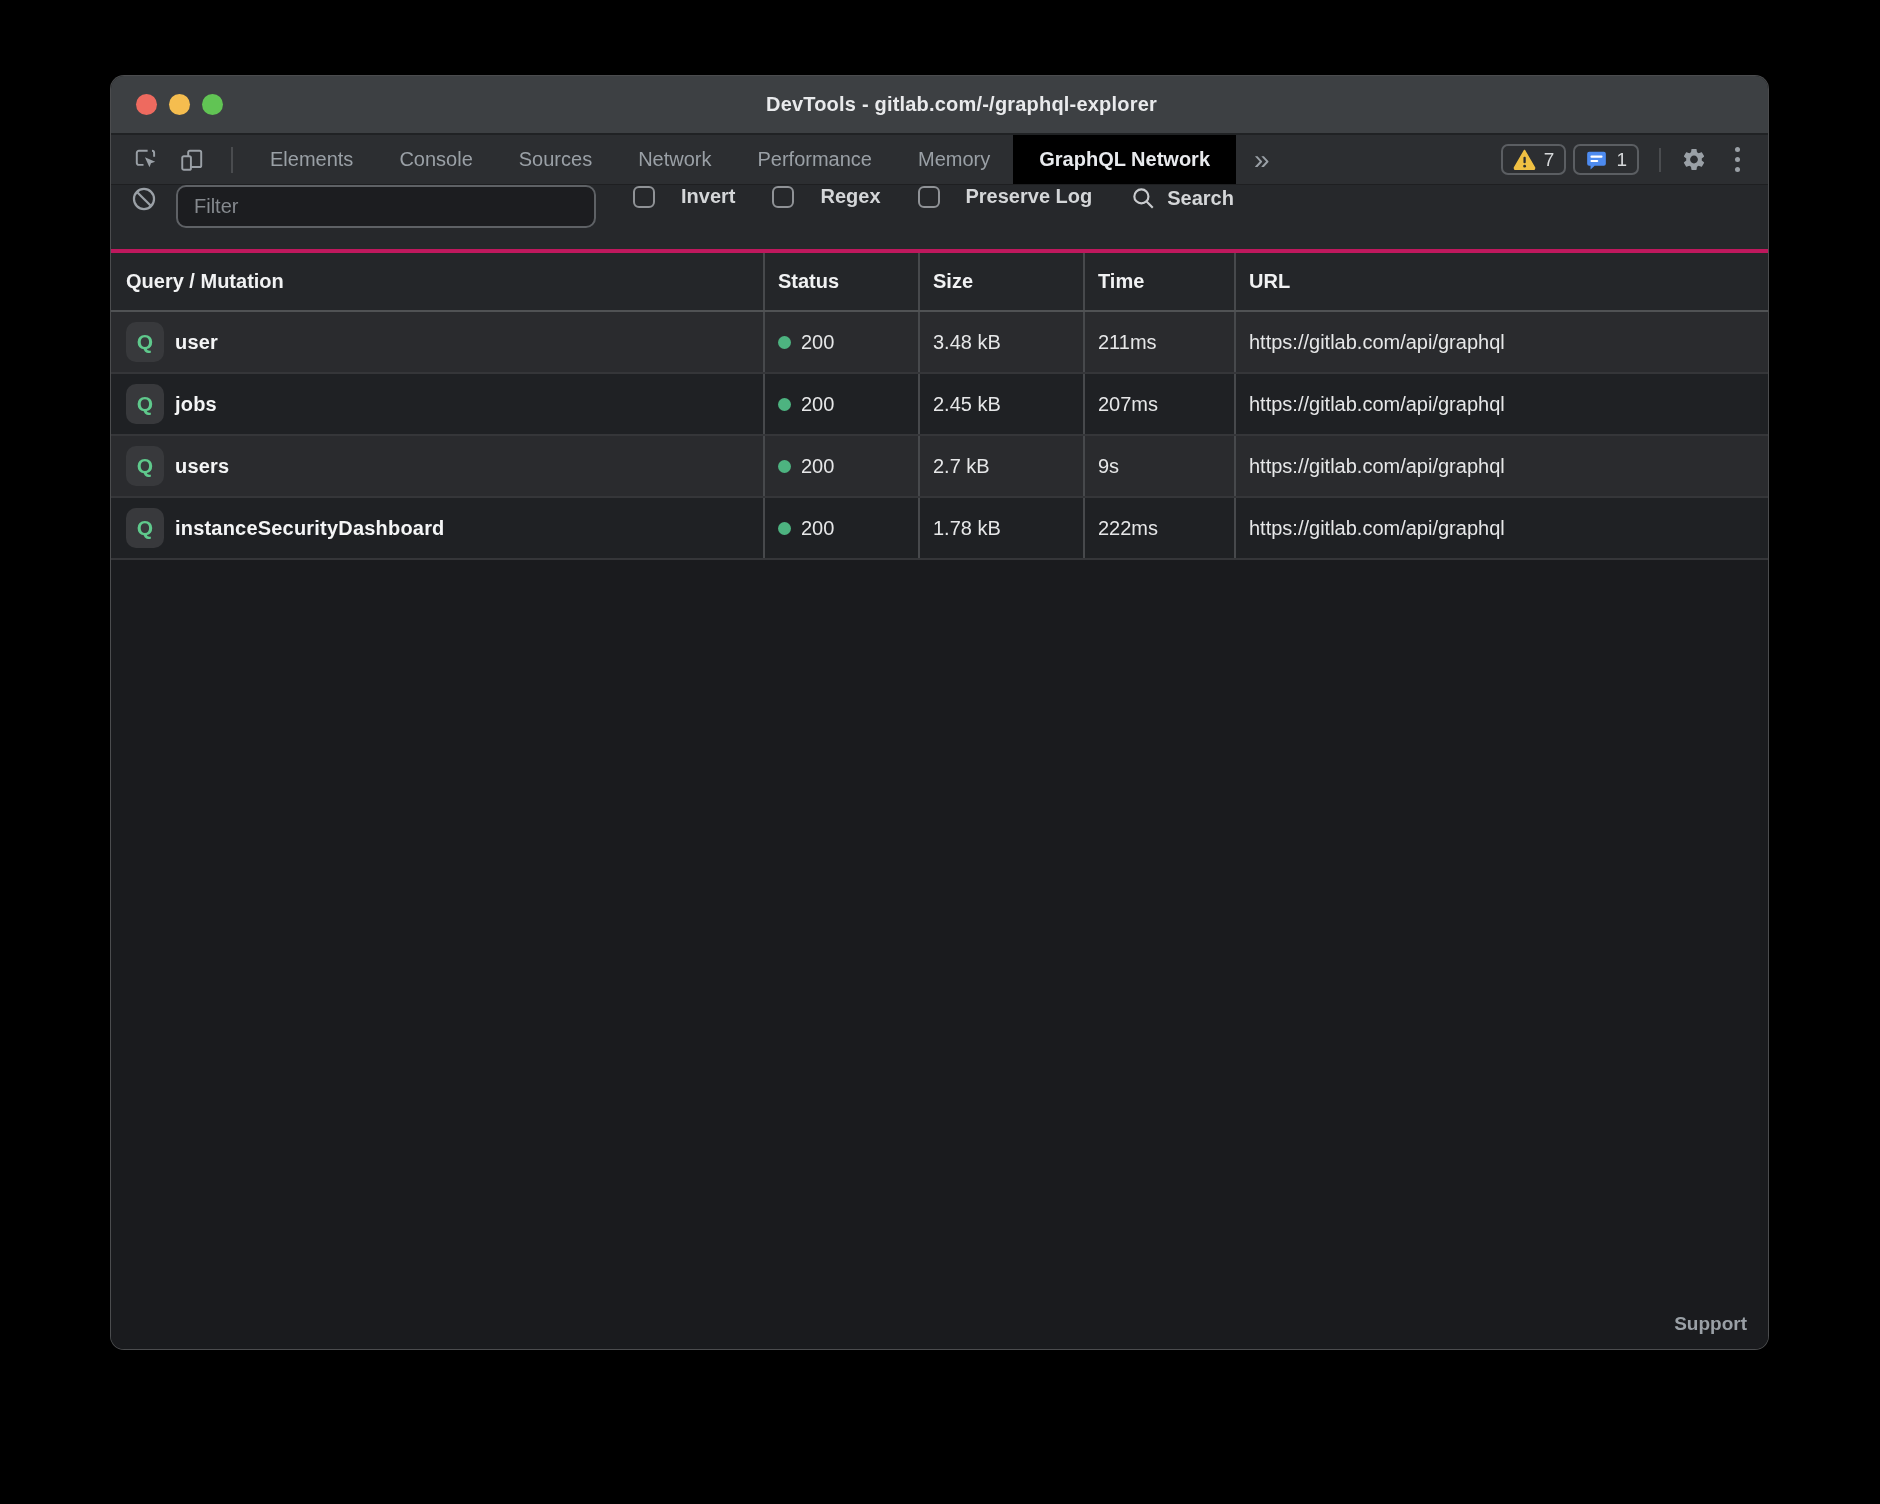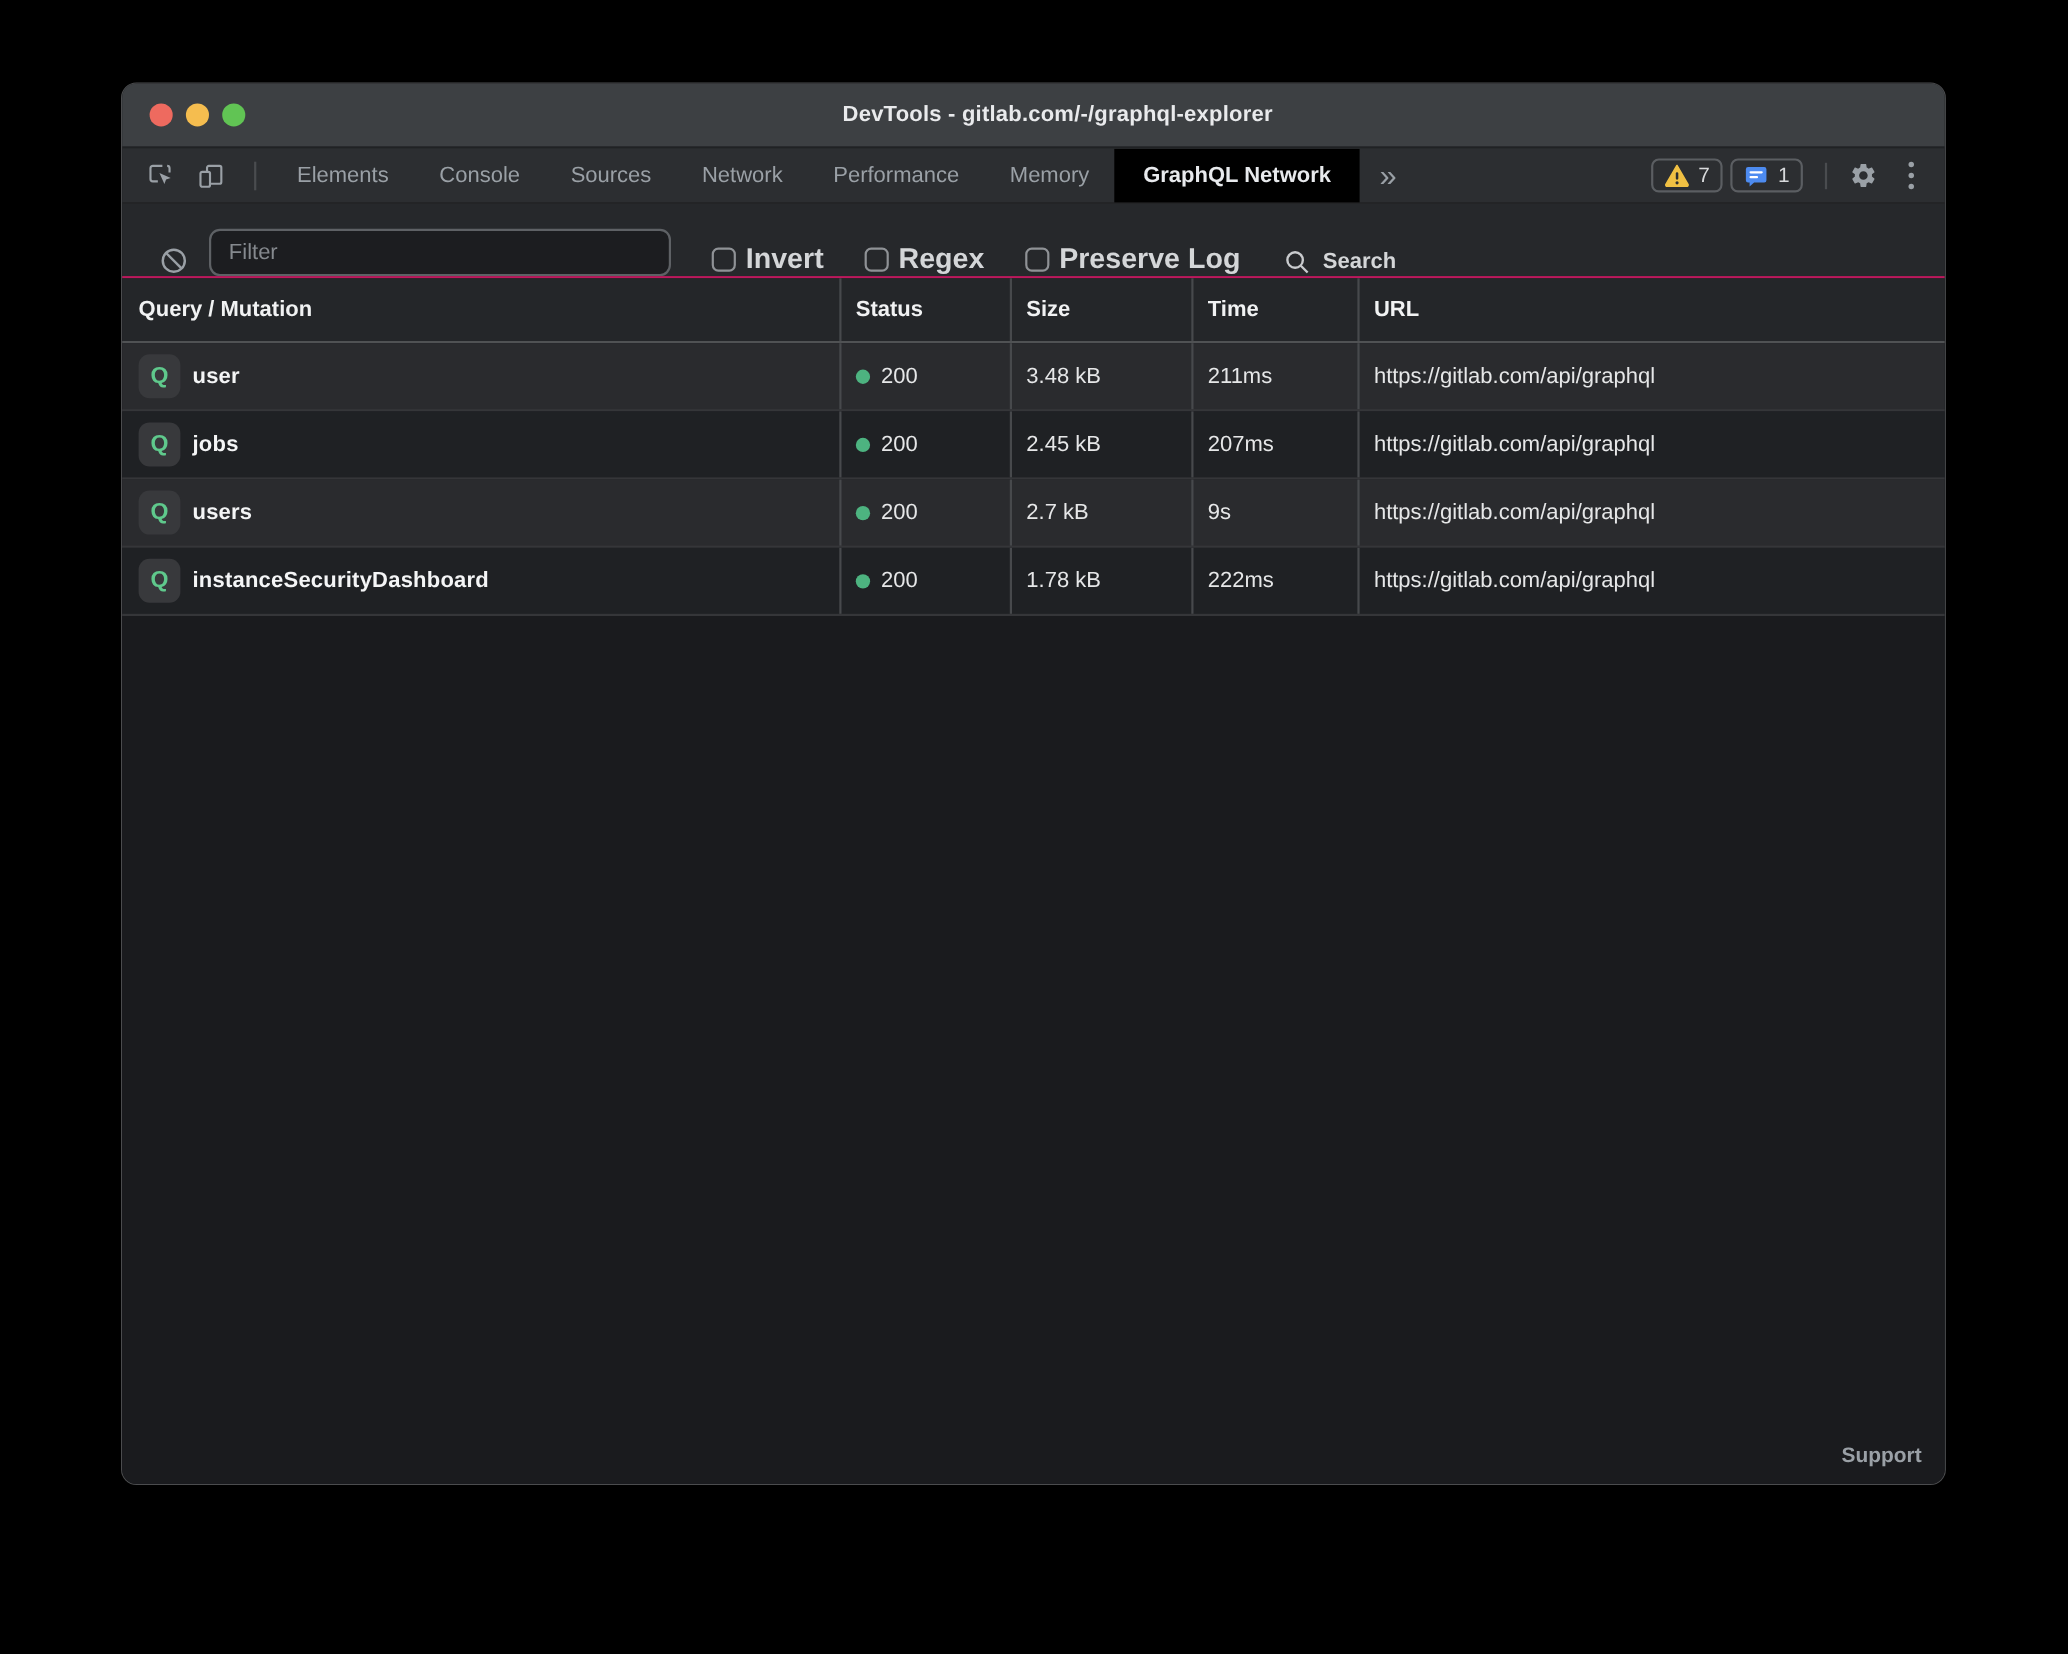--- a/index.html
+++ b/index.html
@@ -34,30 +34,30 @@
   .chevron { color:#9aa0a6; font-size:28px; padding:0 18px; line-height:1; }
   .spacer { flex:1; }
   .badge { height:31px; border:2px solid #5b5e62; border-radius:7px;
     display:flex; align-items:center; gap:8px; padding:0 10px; color:#d7d9db; font-size:19px; }
   .badge + .badge { margin-left:7px; }
   .rightsep { width:2px; height:24px; background:#4a4c4f; margin:0 20px 0 20px; flex:none; }
   .kebab { display:flex; flex-direction:column; gap:5px; margin:0 28px 0 28px; }
   .kebab i { width:5px; height:5px; border-radius:50%; background:#9aa0a6; display:block; }
 
   
-  .filterbar { height:68px; background:#26282b; border-bottom:2px solid #be185d;
-    display:flex; align-items:flex-end; padding-left:33px; flex:none; }
+  .filterbar { height:68px; background:#26282b; border-bottom:4px solid #be185d;
+    display:flex; align-items:flex-start; padding-left:19px; flex:none; }
   .blockicon { flex:none; margin-right:18px; display:flex; }
   .filter-input { width:420px; height:43px; background:#1c1d20; border:2px solid #5e6165;
     border-radius:10px; color:#e8eaed; font-size:20px; padding:0 16px; outline:none;
     font-family:"Liberation Sans", sans-serif; }
   .filter-input::placeholder { color:#85898e; }
   .checkwrap { display:flex; align-items:center; margin-left:37px; }
   .checkbox { width:22px; height:22px; border:2px solid #8f9296; border-radius:6px; background:transparent; }
-  .checkwrap label { color:#d4d6d8; font-size:26px; font-weight:600; margin-left:9px; white-space:nowrap; }
+  .checkwrap label { color:#d4d6d8; font-size:20px; font-weight:600; margin-left:26px; white-space:nowrap; }
   .searchwrap { display:flex; align-items:center; margin-left:38px; }
   .searchwrap span { color:#d4d6d8; font-size:20px; font-weight:600; margin-left:11px; }
 
   
   .thead, .trow { display:grid; grid-template-columns:652px 155px 165px 151px 1fr; flex:none; }
   .thead { height:59px; background:#242629; border-bottom:2px solid #505254; }
   .thead .cell { color:#f1f2f3; font-weight:bold; }
   .cell { display:flex; align-items:center; padding-left:13px; font-size:20px; color:#e6e7e8;
     overflow:hidden; white-space:nowrap; }
   .cell.c0 { padding-left:15px; }

